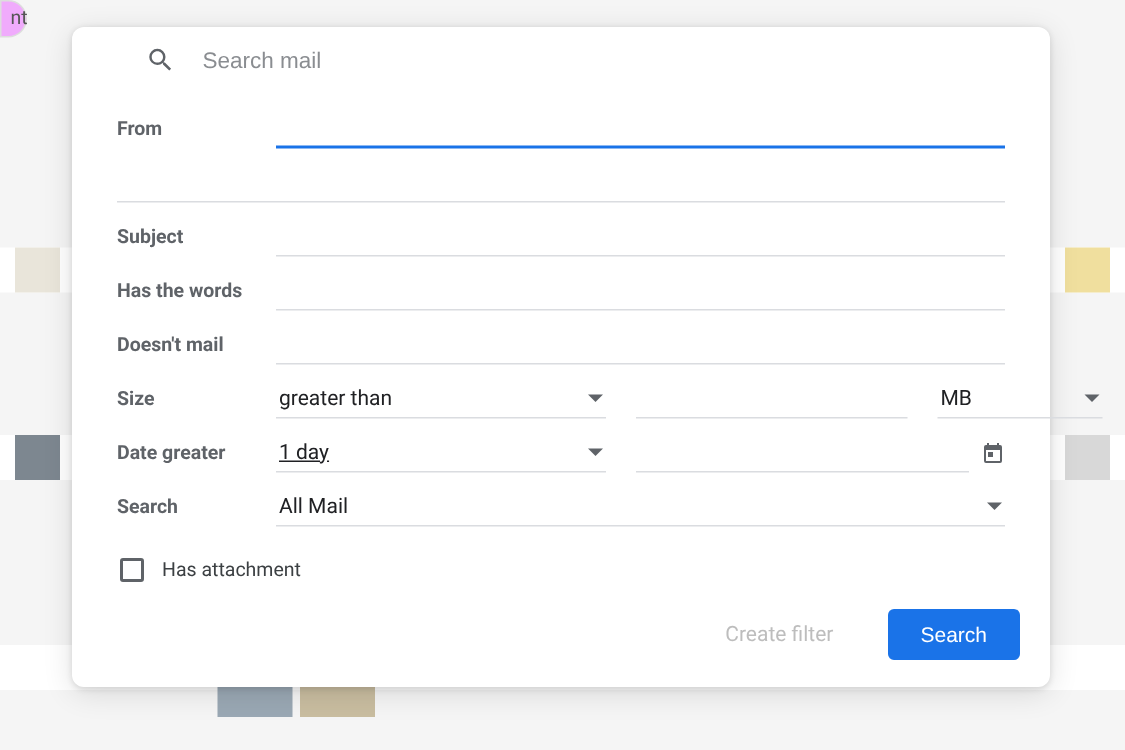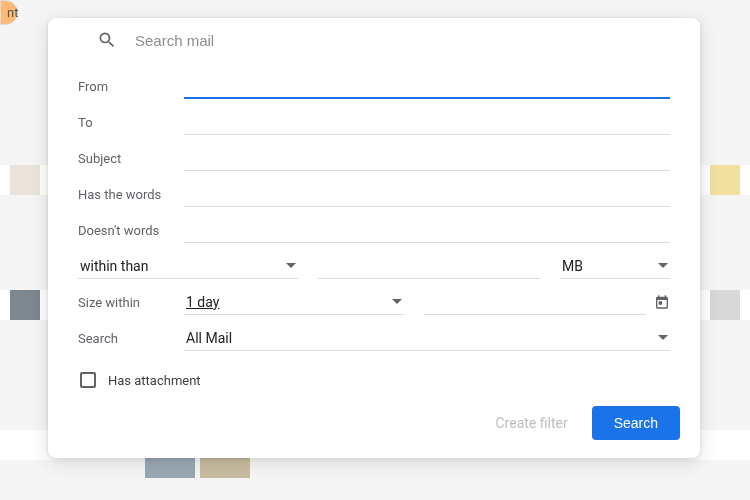--- a/index.html
+++ b/index.html
@@ -4,21 +4,21 @@
 <style>
 * { box-sizing: border-box; margin: 0; padding: 0; }
 body {
   font-family: Roboto, Arial, sans-serif;
   background: #f5f5f5;
   width: 750px;
   height: 500px;
   overflow: hidden;
   position: relative;
 }
-.bg1 { left: 0; top: 80px; width: 18px; background: #fdba74; border: 1px solid #ddd; border-radius: 0 14px 14px 0; padding: 4px 6px; font-size: 13px; color: #555; }
+.bg1 { left: 0; top: 80px; width: 18px; background: #f0abfc; border: 1px solid #ddd; border-radius: 0 14px 14px 0; padding: 4px 6px; font-size: 13px; color: #555; }
 .bg-row { position: absolute; left: 0; right: 0; height: 30px; background: #fff; }
 .bg-row1 { top: 165px; }
 .bg-row2 { top: 290px; }
 .bg-row3 { top: 430px; }
 .swatch { position: absolute; width: 30px; height: 30px; }
 .panel {
   position: absolute;
   left: 48px; top: 18px; right: 50px;
   background: #fff;
   border-radius: 8px;
@@ -35,20 +35,21 @@
   flex: 1; border: none; outline: none;
   font-size: 15px; color: #5f6368;
   background: transparent;
 }
 .search-input::placeholder { color: #8a8d91; }
 .form { padding: 6px 30px 0 30px; }
 .row { display: flex; align-items: center; min-height: 36px; }
 .lbl {
   width: 106px; font-size: 13px; color: #5f6368;
   flex-shrink: 0;
+  font-weight: bold;
 }
 .field {
   flex: 1;
   border: none;
   border-bottom: 1px solid #dadce0;
   font-size: 14px; padding: 4px 0;
   color: #202124; outline: none;
   background: transparent;
 }
 .field.focused { border-bottom: 2px solid #1a73e8; }
@@ -65,21 +66,21 @@
 .sz-val { flex: 1; }
 .sz-unit { flex: 0 0 110px; }
 .dw-select { flex: 0 0 220px; text-decoration: underline; }
 .dw-val { flex: 1; display: flex; align-items: center; }
 .calendar { width: 16px; height: 16px; fill: #5f6368; margin-left: 8px; cursor: pointer; flex-shrink: 0; }
 .sr-select { flex: 1; }
 .checks { display: flex; align-items: center; gap: 24px; padding: 16px 0 8px 2px; }
 .chk { display: flex; align-items: center; gap: 12px; cursor: pointer; }
 .box { width: 16px; height: 16px; border: 2px solid #5f6368; border-radius: 2px; }
 .chk-label { font-size: 13px; color: #3c4043; }
-.actions { display: flex; justify-content: flex-end; align-items: center; gap: 24px; padding: 10px 20px 0 0; }
+.actions { display: flex; justify-content: flex-end; align-items: center; gap: 36px; padding: 10px 20px 0 0; }
 .link-btn { font-size: 14px; color: #bdbdbd; cursor: default; }
 .primary-btn {
   background: #1a73e8; color: #fff;
   border: none; border-radius: 4px;
   padding: 9px 22px; font-size: 14px; font-weight: 500;
   cursor: pointer;
 }
 .badge2 { position: absolute; left: 28px; top: 168px; font-size: 12px; color: #666; }
 </style>
 </head>
@@ -107,55 +108,55 @@
   </div>
 
   <div class="form">
 
     <div class="row">
       <div class="lbl">From</div>
       <input class="field focused" style="">
     </div>
 
     <div class="row">
-      <div class="lbl">To</div>
       <input class="field" style="">
     </div>
 
     <div class="row">
       <div class="lbl">Subject</div>
       <input class="field" style="">
     </div>
 
     <div class="row">
       <div class="lbl">Has the words</div>
       <input class="field" style="">
     </div>
 
     <div class="row">
-      <div class="lbl">Doesn't words</div>
+      <div class="lbl">Doesn't mail</div>
       <input class="field" style="">
     </div>
 
     <div class="row">
+      <div class="lbl">Size</div>
       <div class="select sz-select">
-        <span class="txt">within than</span>
+        <span class="txt">greater than</span>
         <span class="caret"></span>
       </div>
       <div class="gap"></div>
       <input class="field sz-val" style="">
       <div class="gap"></div>
       <div class="select sz-unit">
         <span class="txt">MB</span>
         <span class="caret"></span>
       </div>
     </div>
 
     <div class="row">
-      <div class="lbl">Size within</div>
+      <div class="lbl">Date greater</div>
       <div class="select dw-select">
         <span class="txt">1 day</span>
         <span class="caret"></span>
       </div>
       <div class="gap"></div>
       <div class="dw-val">
         <input class="field" style="flex: 1 1 0%;">
         <svg class="calendar" viewBox="0 0 24 24">
             <path d="M19 4h-1V2h-2v2H8V2H6v2H5a2 2 0 00-2 2v14a2 2 0 002 2h14a2 2 0 002-2V6a2 2 0 00-2-2zm0 16H5V9h14v11zM7 11h5v5H7z"></path>
           </svg>

